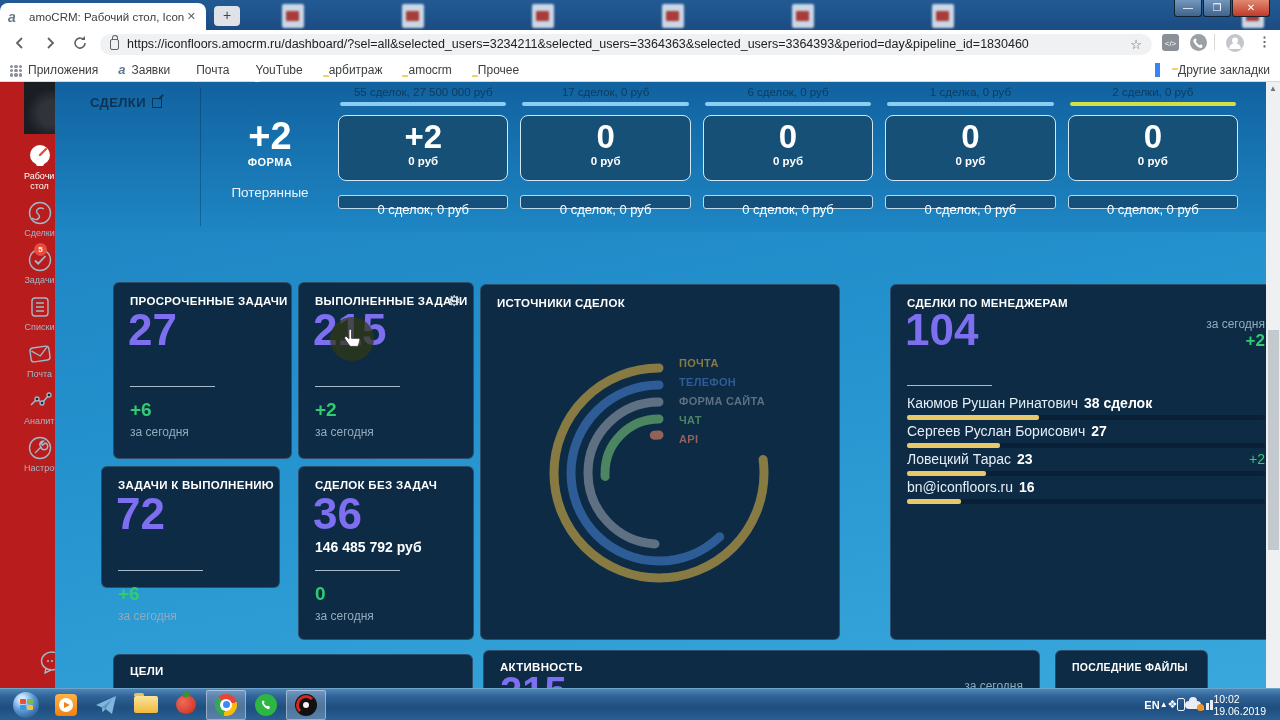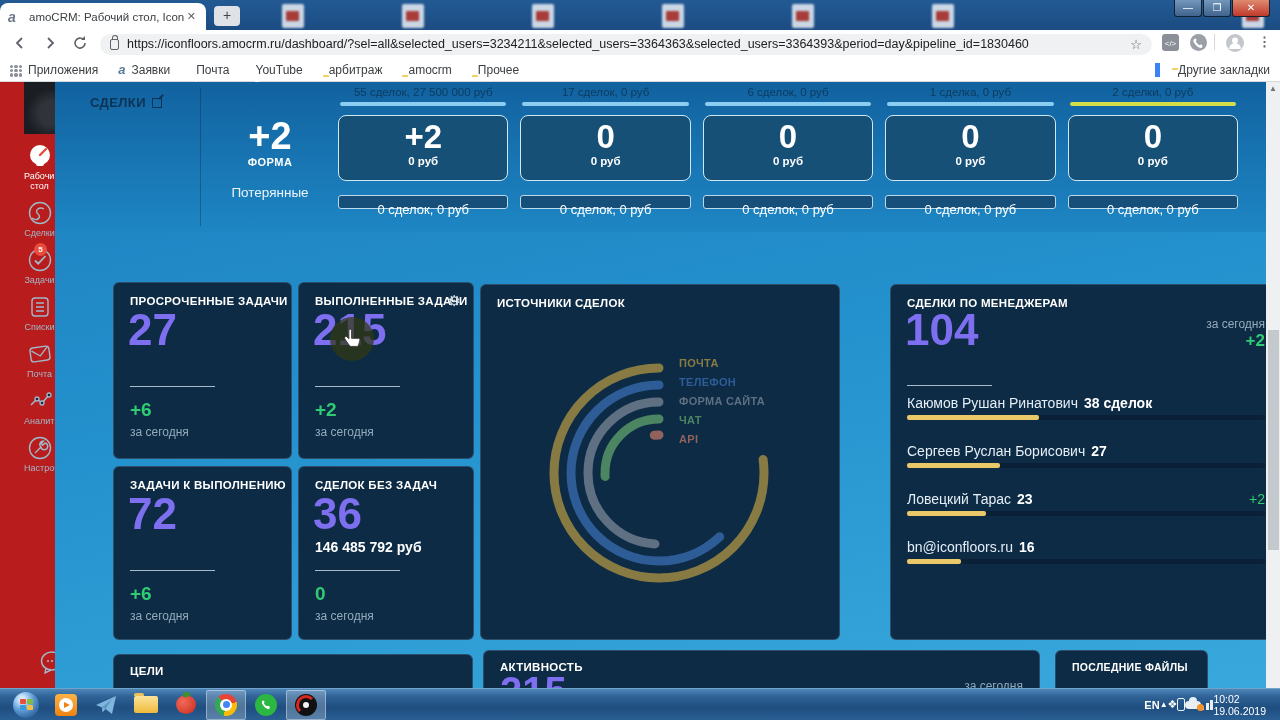--- a/index.html
+++ b/index.html
@@ -107,21 +107,21 @@
   .period { position:absolute; left:16px; top:142px; font-size:12px; color:#93aabc; }
   #gear-completed { position:absolute; right:12px; top:9px; color:#cfd8df; font-size:15px; }
   #amount-36 { position:absolute; left:16px; top:72px; font-size:14px; font-weight:bold; }
 
   
   #mgr-right { position:absolute; right:16px; top:32px; text-align:right; }
   #mgr-period { font-size:12px; color:#93aabc; }
   #mgr-delta { font-size:17px; font-weight:bold; color:#2fcc71; }
   #mgr-hr { position:absolute; left:16px; top:100px; width:85px; border-top:1px solid #a9bccb; }
   #mgr-rows { position:absolute; left:16px; right:16px; top:110px; }
-  .mgr-row { margin-bottom:23px;text-align:center; }
+  .mgr-row { margin-bottom:3px;text-align:center; }
   .mgr-line { display:flex; font-size:14px; color:#e4eef6; }
   .mgr-count { font-weight:bold; color:#fff; margin-left:6px; }
   .mgr-delta { margin-left:auto; color:#2fcc71; font-size:14px; }
   .bar-track { margin-top:4px; height:5px; border-radius:2px; background:#0a2036; }
   .bar-fill { height:5px; border-radius:2px; background:#e9c869; }
 
   
   #legend { position:absolute; left:198px; top:72px; }
   .legend-item { font-size:11px; font-weight:bold; letter-spacing:.3px; margin-bottom:7px; }
 
@@ -453,21 +453,21 @@
 
   <div class="card" style="left:243px; top:200px; width:176px; height:177px">
     <div class="card-title">ВЫПОЛНЕННЫЕ ЗАДАЧИ</div>
     <div id="gear-completed">⚙</div>
     <div class="big-num">215</div>
     <div class="hr"></div>
     <div class="delta">+2</div>
     <div class="period">за сегодня</div>
   </div>
 
-  <div class="card" style="left:58px; top:384px; width:179px; height:174px">
+  <div class="card" style="left:46px; top:384px; width:179px; height:122px">
     <div class="card-title">ЗАДАЧИ К ВЫПОЛНЕНИЮ</div>
     <div class="big-num">72</div>
     <div class="hr"></div>
     <div class="delta">+6</div>
     <div class="period">за сегодня</div>
   </div>
 
   <div class="card" style="left:243px; top:384px; width:176px; height:174px">
     <div class="card-title">СДЕЛОК БЕЗ ЗАДАЧ</div>
     <div class="big-num">36</div>

